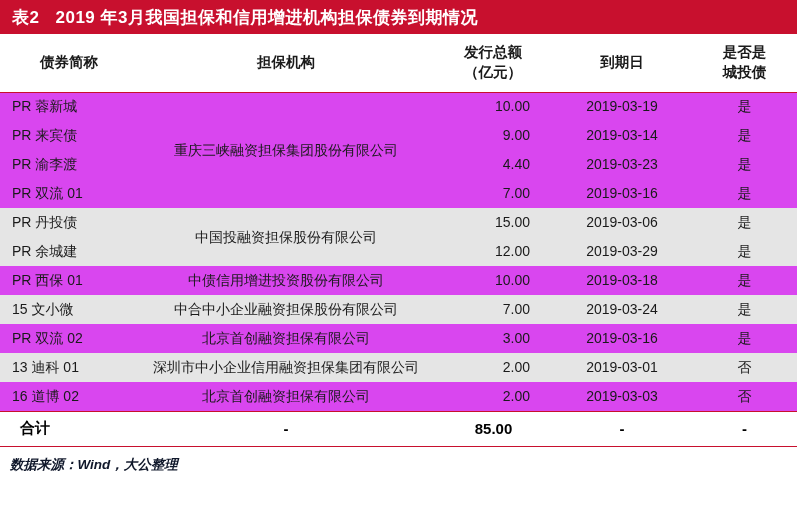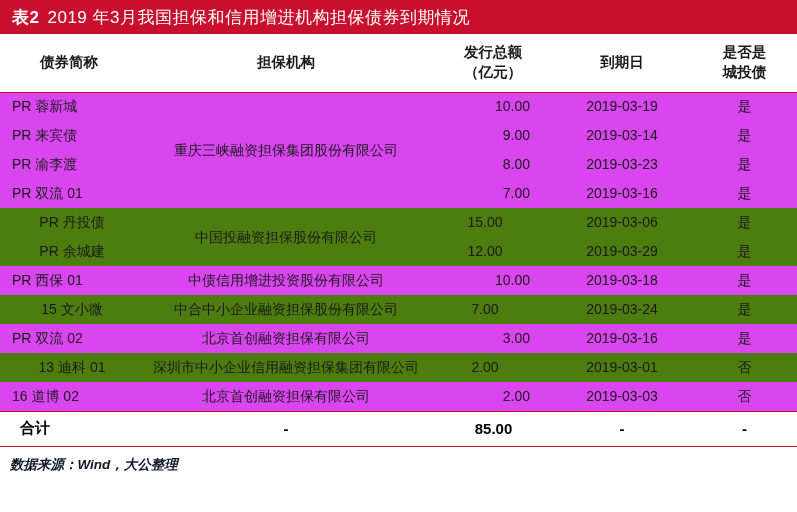--- a/index.html
+++ b/index.html
@@ -30,22 +30,22 @@
   }
   .title-num {
     color: #ffffff;
     font-size: 17px;
     font-weight: bold;
     letter-spacing: 0.5px;
   }
   .title-text {
     color: #ffffff;
     font-size: 17px;
-    font-weight: normal;
-    margin-left: 8px;
+    font-weight: bold;
+    margin-left: 16px;
     letter-spacing: 0.5px;
   }
   
   table.main {
     width: 797px;
     border-collapse: collapse;
     table-layout: fixed;
   }
   table.main col.c0 { width: 138px; }
   table.main col.c1 { width: 296px; }
@@ -69,21 +69,21 @@
   tbody td {
     font-size: 14px;
     color: #1a1a1a;
     height: 29px;
     padding: 2px 6px;
     box-sizing: border-box;
     vertical-align: middle;
     line-height: 1.2;
   }
   tbody tr.shade td { background: #d946ef; }
-  tbody tr.plain td { background: #4d7c0f; text-align: center; }
+  tbody tr.plain td { background: #e5e5e5; }
 
   td.name { text-align: left; padding-left: 12px; }
   td.org  { text-align: center; }
   td.amt  { text-align: right; padding-right: 22px; }
   td.date { text-align: center; }
   td.flag { text-align: center; }
 
   tr.total td {
     font-size: 15px;
     font-weight: bold;
@@ -145,21 +145,21 @@
           <td class="flag">是</td>
         </tr>
         <tr class="shade">
           <td class="name">PR 来宾债</td>
           <td class="amt">9.00</td>
           <td class="date">2019-03-14</td>
           <td class="flag">是</td>
         </tr>
         <tr class="shade">
           <td class="name">PR 渝李渡</td>
-          <td class="amt">8.00</td>
+          <td class="amt">4.40</td>
           <td class="date">2019-03-23</td>
           <td class="flag">是</td>
         </tr>
         <tr class="shade">
           <td class="name">PR 双流 01</td>
           <td class="amt">7.00</td>
           <td class="date">2019-03-16</td>
           <td class="flag">是</td>
         </tr>
         <tr class="plain">

